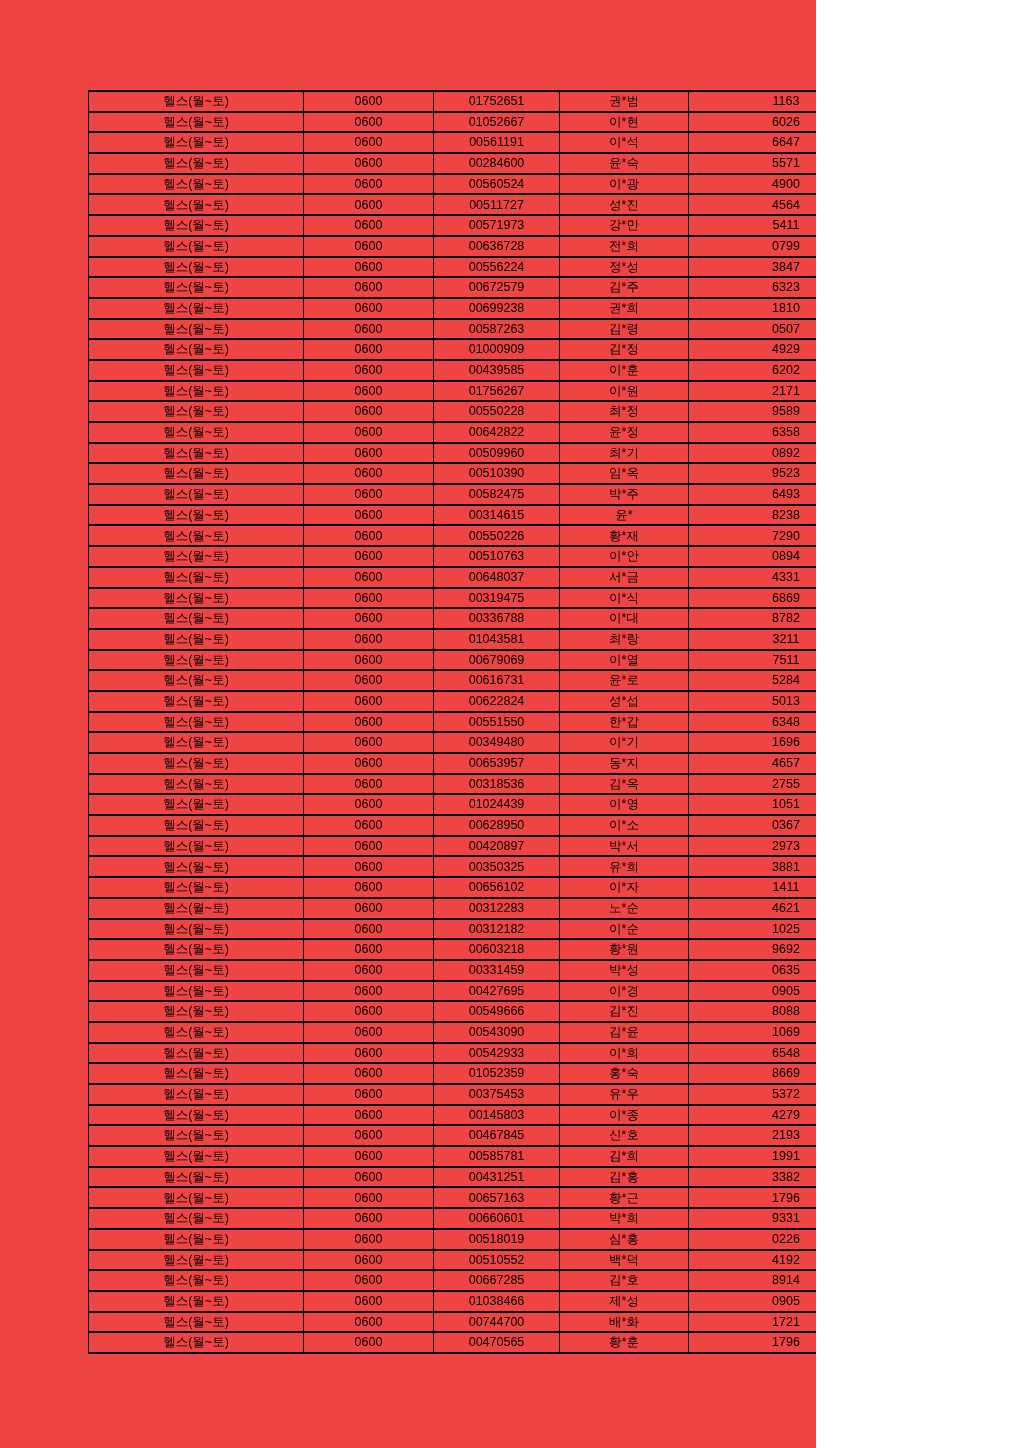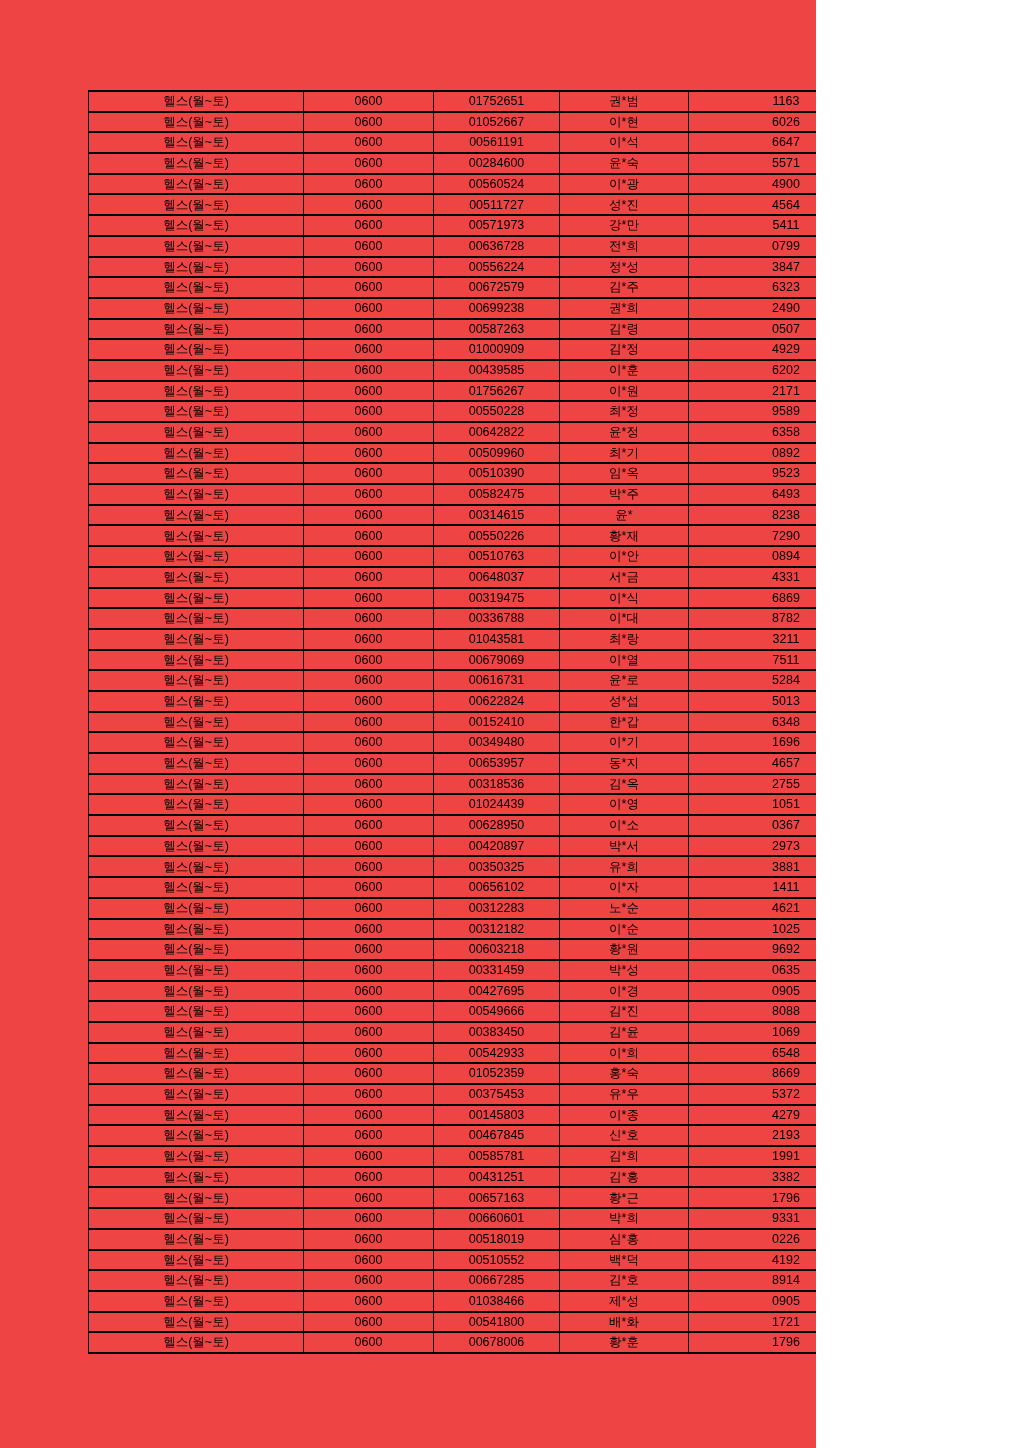--- a/index.html
+++ b/index.html
@@ -124,21 +124,21 @@
           <td>0600</td>
           <td>00672579</td>
           <td>김*주</td>
           <td>6323</td>
         </tr>
         <tr>
           <td>헬스(월~토)</td>
           <td>0600</td>
           <td>00699238</td>
           <td>권*희</td>
-          <td>2490</td>
+          <td>1810</td>
         </tr>
         <tr>
           <td>헬스(월~토)</td>
           <td>0600</td>
           <td>00587263</td>
           <td>김*령</td>
           <td>0507</td>
         </tr>
         <tr>
           <td>헬스(월~토)</td>
@@ -262,21 +262,21 @@
         <tr>
           <td>헬스(월~토)</td>
           <td>0600</td>
           <td>00622824</td>
           <td>성*섭</td>
           <td>5013</td>
         </tr>
         <tr>
           <td>헬스(월~토)</td>
           <td>0600</td>
-          <td>00152410</td>
+          <td>00551550</td>
           <td>한*갑</td>
           <td>6348</td>
         </tr>
         <tr>
           <td>헬스(월~토)</td>
           <td>0600</td>
           <td>00349480</td>
           <td>이*기</td>
           <td>1696</td>
         </tr>
@@ -367,21 +367,21 @@
         <tr>
           <td>헬스(월~토)</td>
           <td>0600</td>
           <td>00549666</td>
           <td>김*진</td>
           <td>8088</td>
         </tr>
         <tr>
           <td>헬스(월~토)</td>
           <td>0600</td>
-          <td>00383450</td>
+          <td>00543090</td>
           <td>김*윤</td>
           <td>1069</td>
         </tr>
         <tr>
           <td>헬스(월~토)</td>
           <td>0600</td>
           <td>00542933</td>
           <td>이*희</td>
           <td>6548</td>
         </tr>
@@ -465,26 +465,26 @@
         <tr>
           <td>헬스(월~토)</td>
           <td>0600</td>
           <td>01038466</td>
           <td>제*성</td>
           <td>0905</td>
         </tr>
         <tr>
           <td>헬스(월~토)</td>
           <td>0600</td>
-          <td>00541800</td>
+          <td>00744700</td>
           <td>배*화</td>
           <td>1721</td>
         </tr>
         <tr>
           <td>헬스(월~토)</td>
           <td>0600</td>
-          <td>00678006</td>
+          <td>00470565</td>
           <td>황*훈</td>
           <td>1796</td>
         </tr>
       </tbody>
   </table>
 </div>
 
 </body></html>

